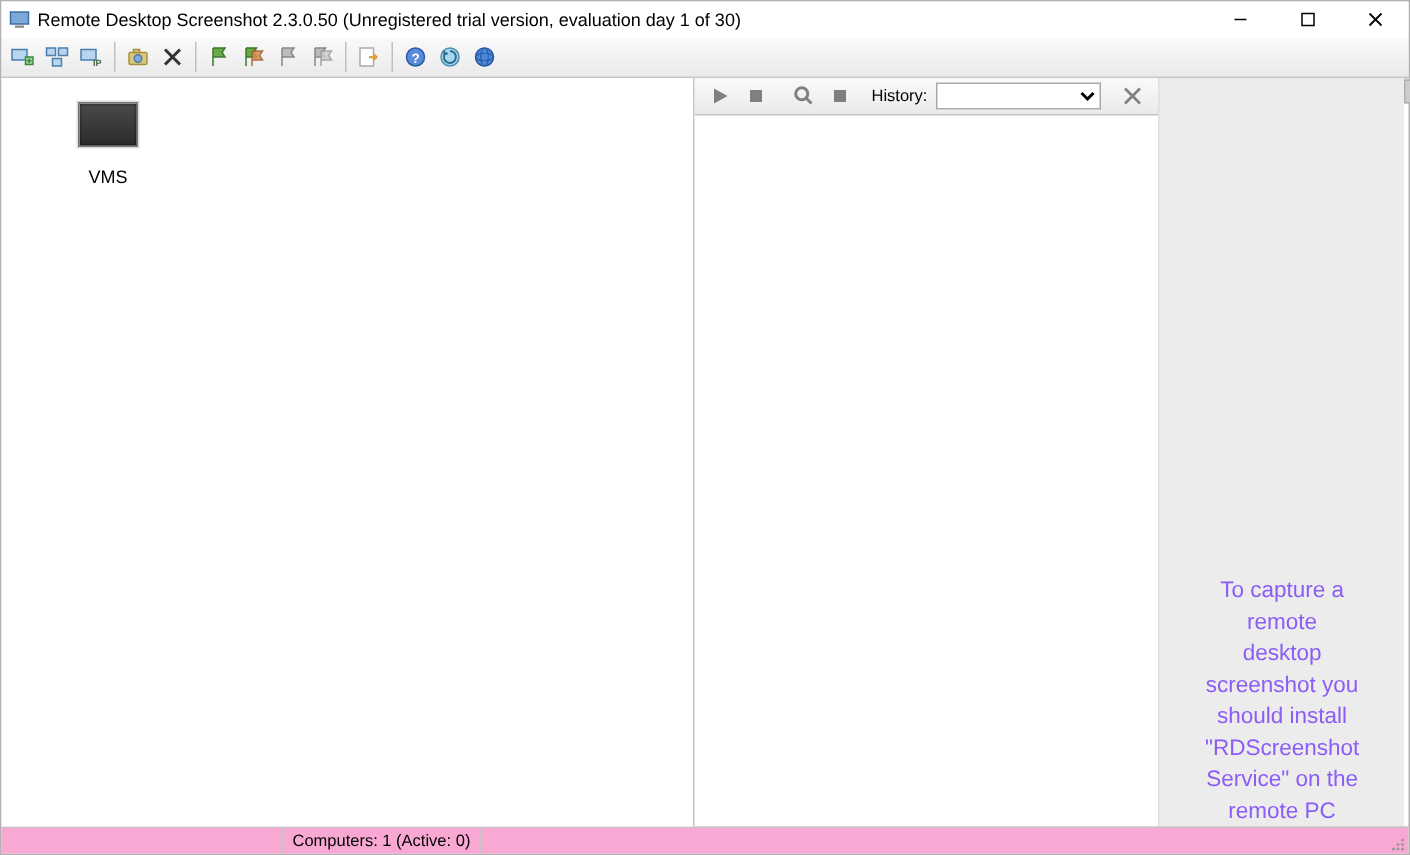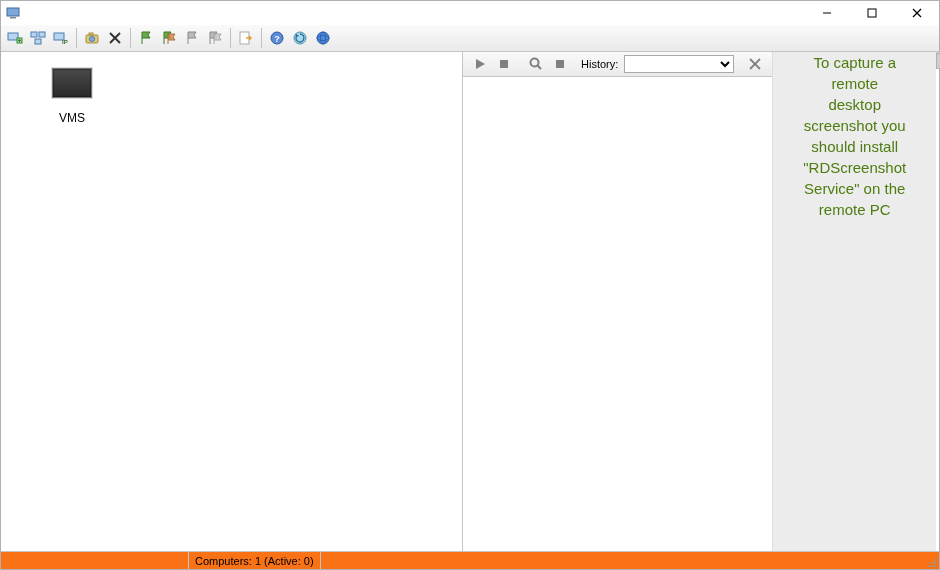--- a/index.html
+++ b/index.html
@@ -121,24 +121,24 @@
     width: 110px; height: 18px;
     border: 1px solid #a9a9a9;
     background: #fff;
     font-size: 11px;
     padding: 0 2px;
   }
   .preview-area {
     flex: 1;
     background: #ececec;
     display: flex;
-    align-items: flex-start;
+    align-items: flex-end;
     justify-content: center;
     text-align: center;
-    color: #4d7c0f;
+    color: #8b5cf6;
     font-size: 15px;
     line-height: 1.4;
     padding: 0 30px;
     border-left: 1px solid #ddd;
   }
   
   .right-scroll {
     height: 17px;
     background: #f0f0f0;
     border-top: 1px solid #d0d0d0;
@@ -146,21 +146,21 @@
   }
   .right-scroll .track { flex: 1; }
   .right-scroll .thumb {
     width: 160px; height: 100%;
     background: #cdcdcd;
     border: 1px solid #b0b0b0;
   }
   
   .statusbar {
     height: 18px;
-    background: #f97316;
+    background: #f9a8d4;
     border-top: 1px solid #c5c5c5;
     display: flex;
     align-items: center;
     font-size: 11px;
   }
   .status-cell {
     border-right: 1px solid #c5c5c5;
     padding: 0 6px;
     height: 100%;
     display: flex;
@@ -180,20 +180,21 @@
 
 <div class="window">
 
   <div class="titlebar">
     <span class="app-icon">
       <svg viewBox="0 0 16 16">
           <rect x="2" y="3" width="12" height="8" fill="#7ea8d8" stroke="#3b6ea5"></rect>
           <rect x="5" y="12" width="6" height="1.5" fill="#888"></rect>
         </svg>
     </span>
+    <span class="title-text">Remote Desktop Screenshot 2.3.0.50 (Unregistered trial version, evaluation day 1 of 30)</span>
     <span class="spacer"></span>
     <div class="title-btn">
       <svg width="10" height="10" viewBox="0 0 10 10">
           <line x1="1" y1="5" x2="9" y2="5" stroke="#000" stroke-width="1"></line>
         </svg>
     </div>
     <div class="title-btn">
       <svg width="10" height="10" viewBox="0 0 10 10">
           <rect x="1" y="1" width="8" height="8" fill="none" stroke="#000" stroke-width="1"></rect>
         </svg>

